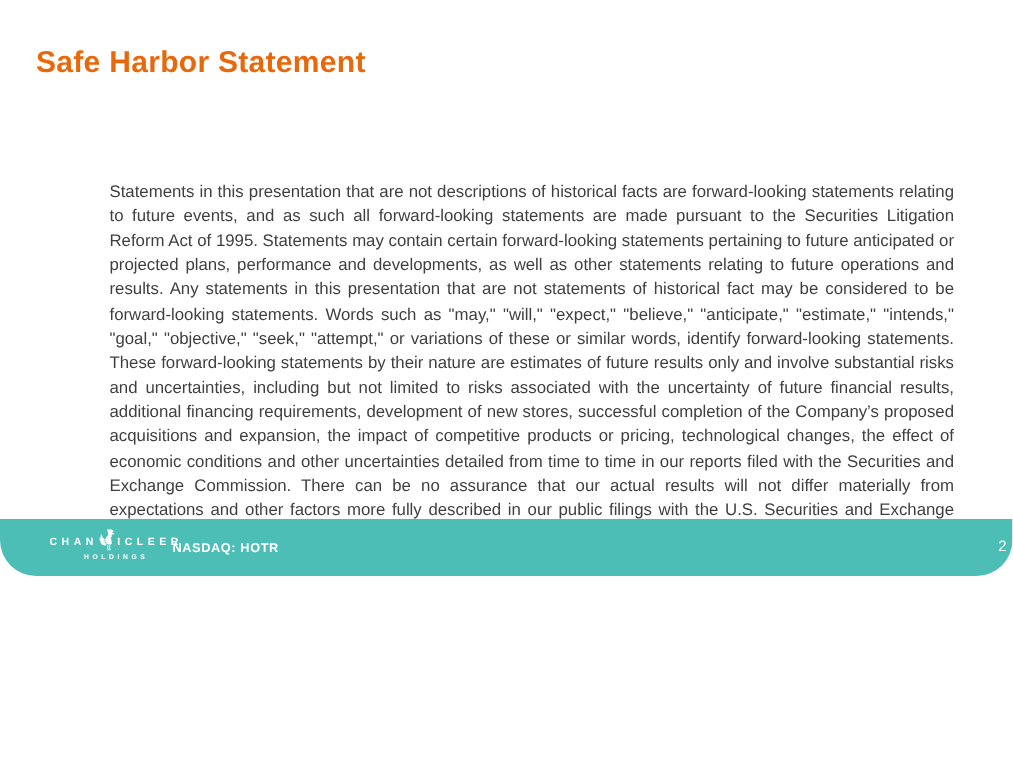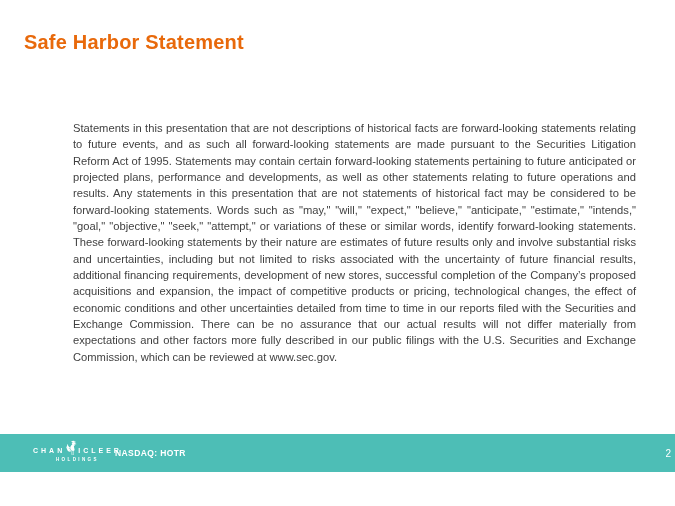--- a/index.html
+++ b/index.html
@@ -3,24 +3,25 @@
 <meta charset="utf-8">
 <style>
   html, body {
     margin: 0;
     padding: 0;
     background: #ffffff;
   }
   .slide {
     position: relative;
     width: 675px;
-    height: 472px;
+    height: 384px;
     background: #ffffff;
     overflow: hidden;
     font-family: "Liberation Sans", sans-serif;
+    border-radius: 24px;
   }
   .slide-title {
     position: absolute;
     left: 24px;
     top: 31px;
     margin: 0;
     font-size: 20px;
     font-weight: 700;
     color: #E8690B;
     letter-spacing: 0.2px;

